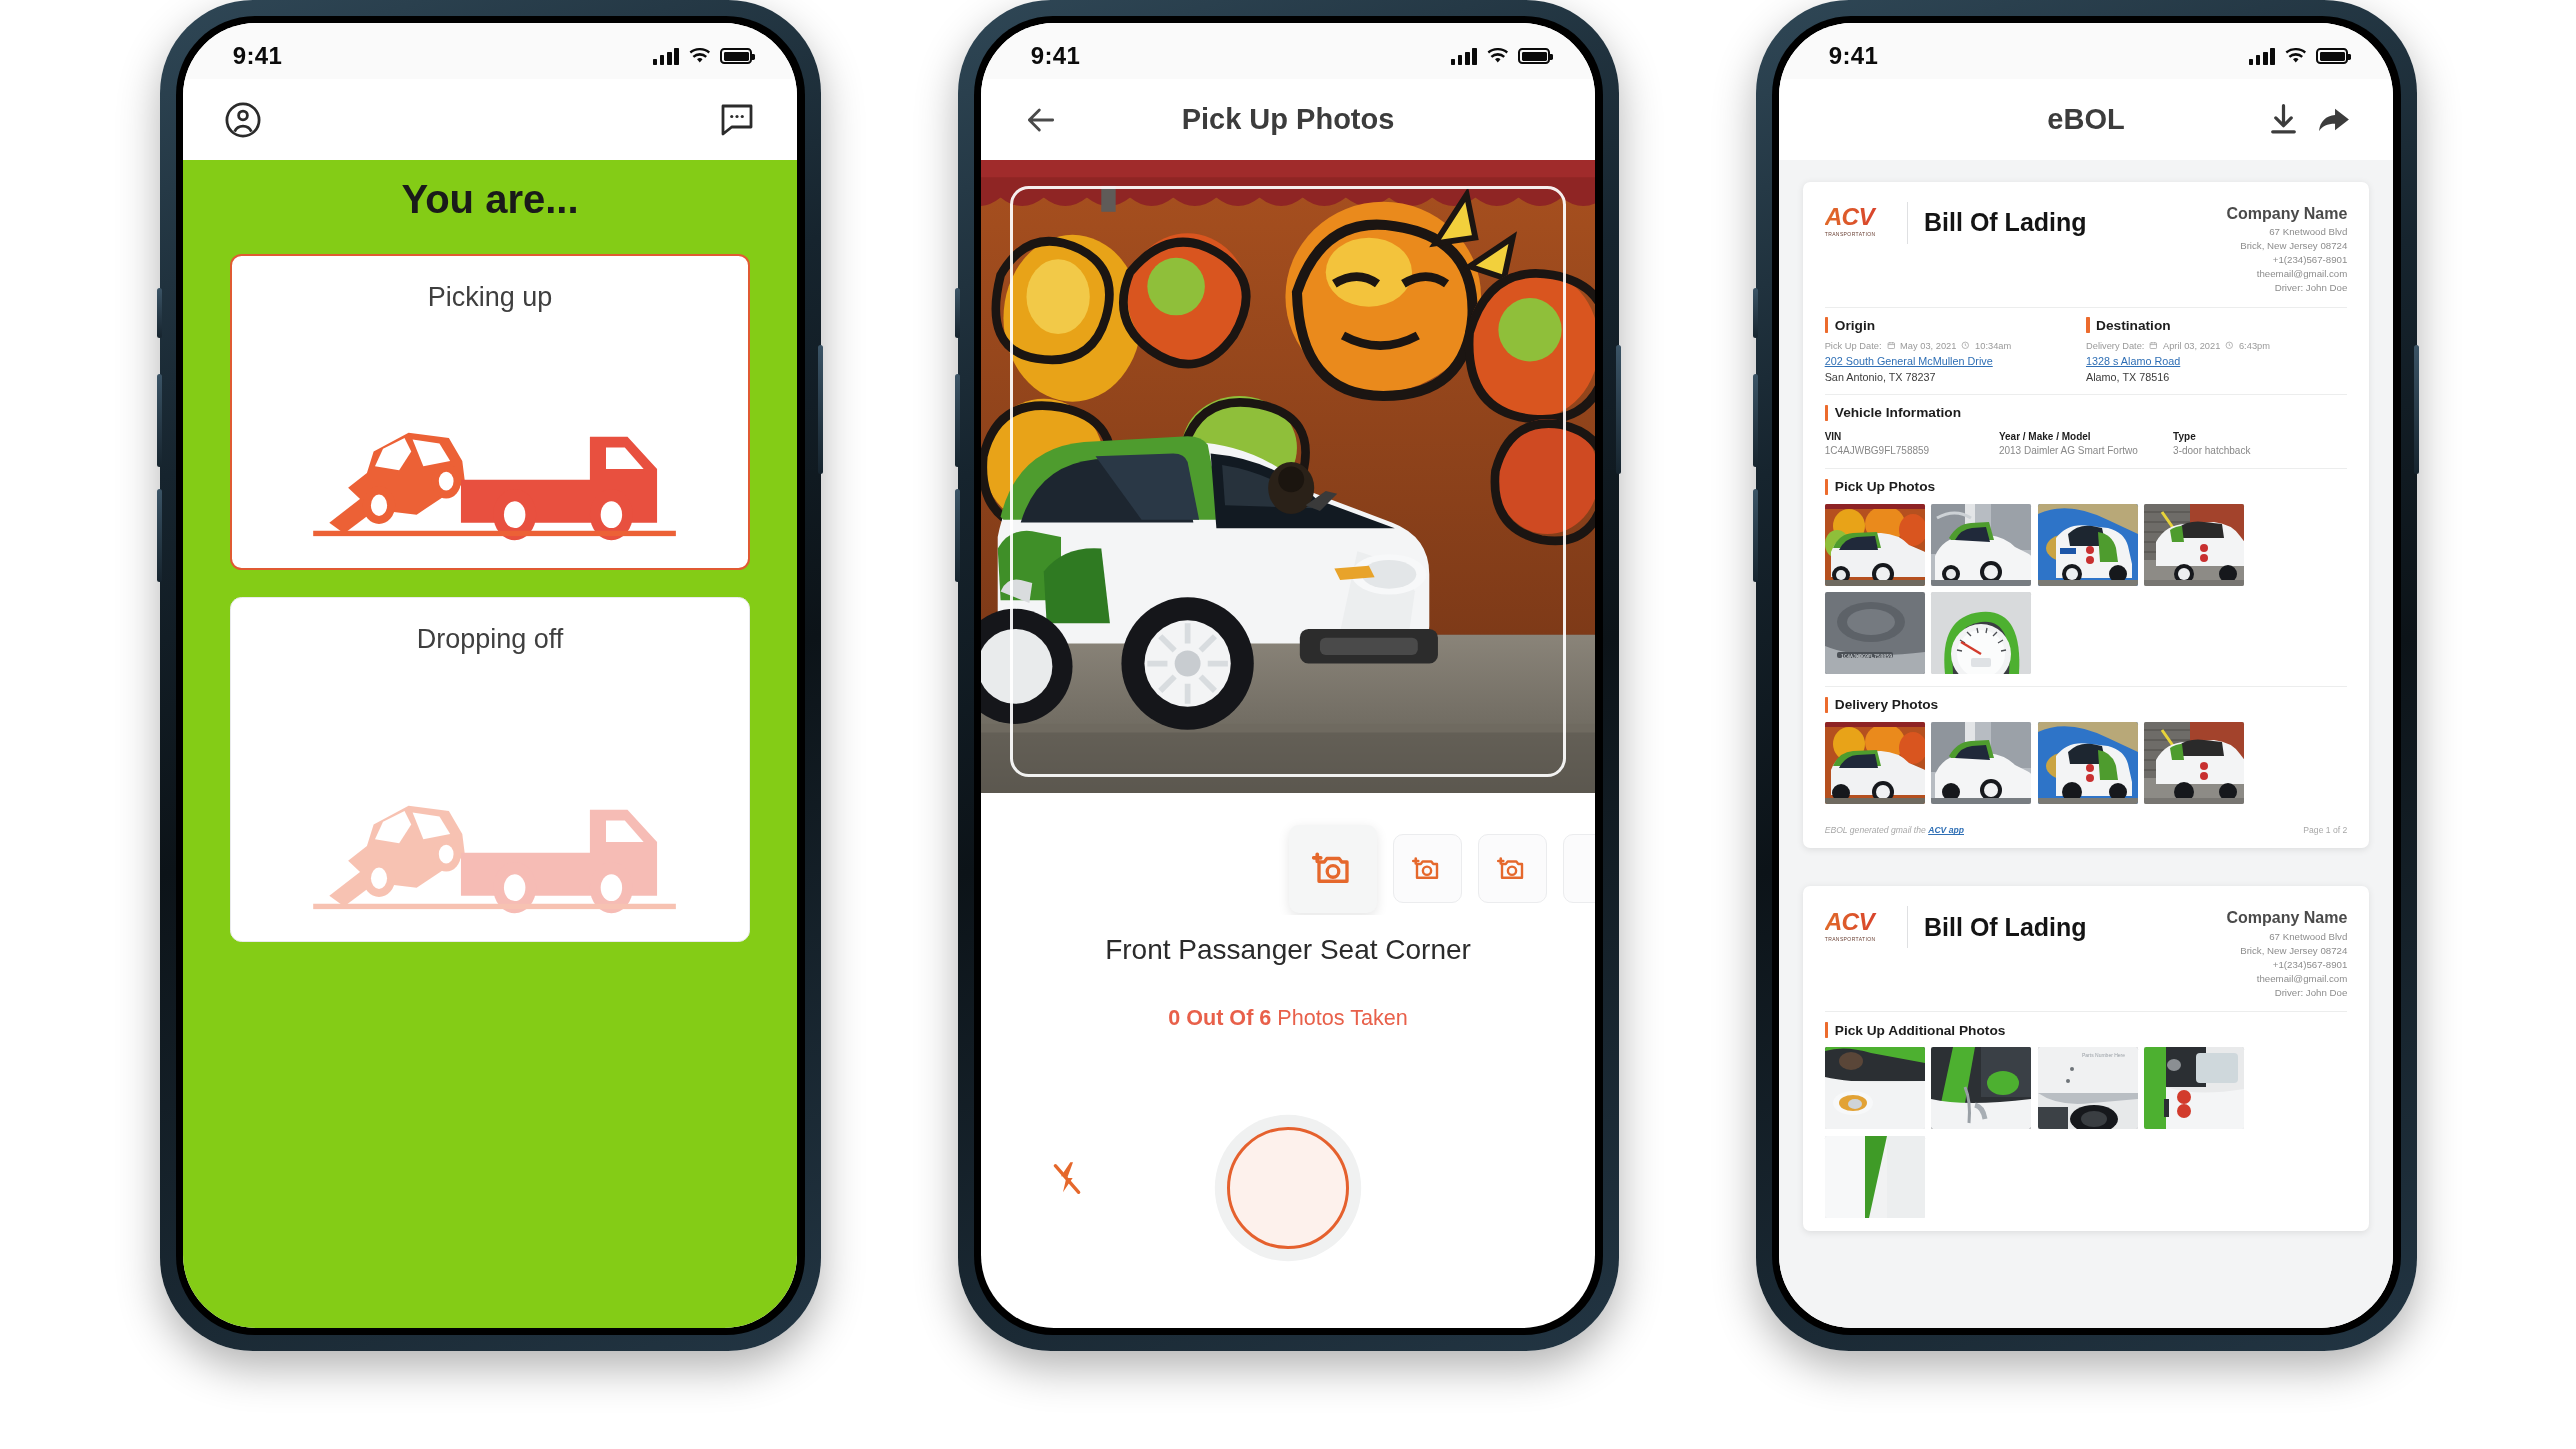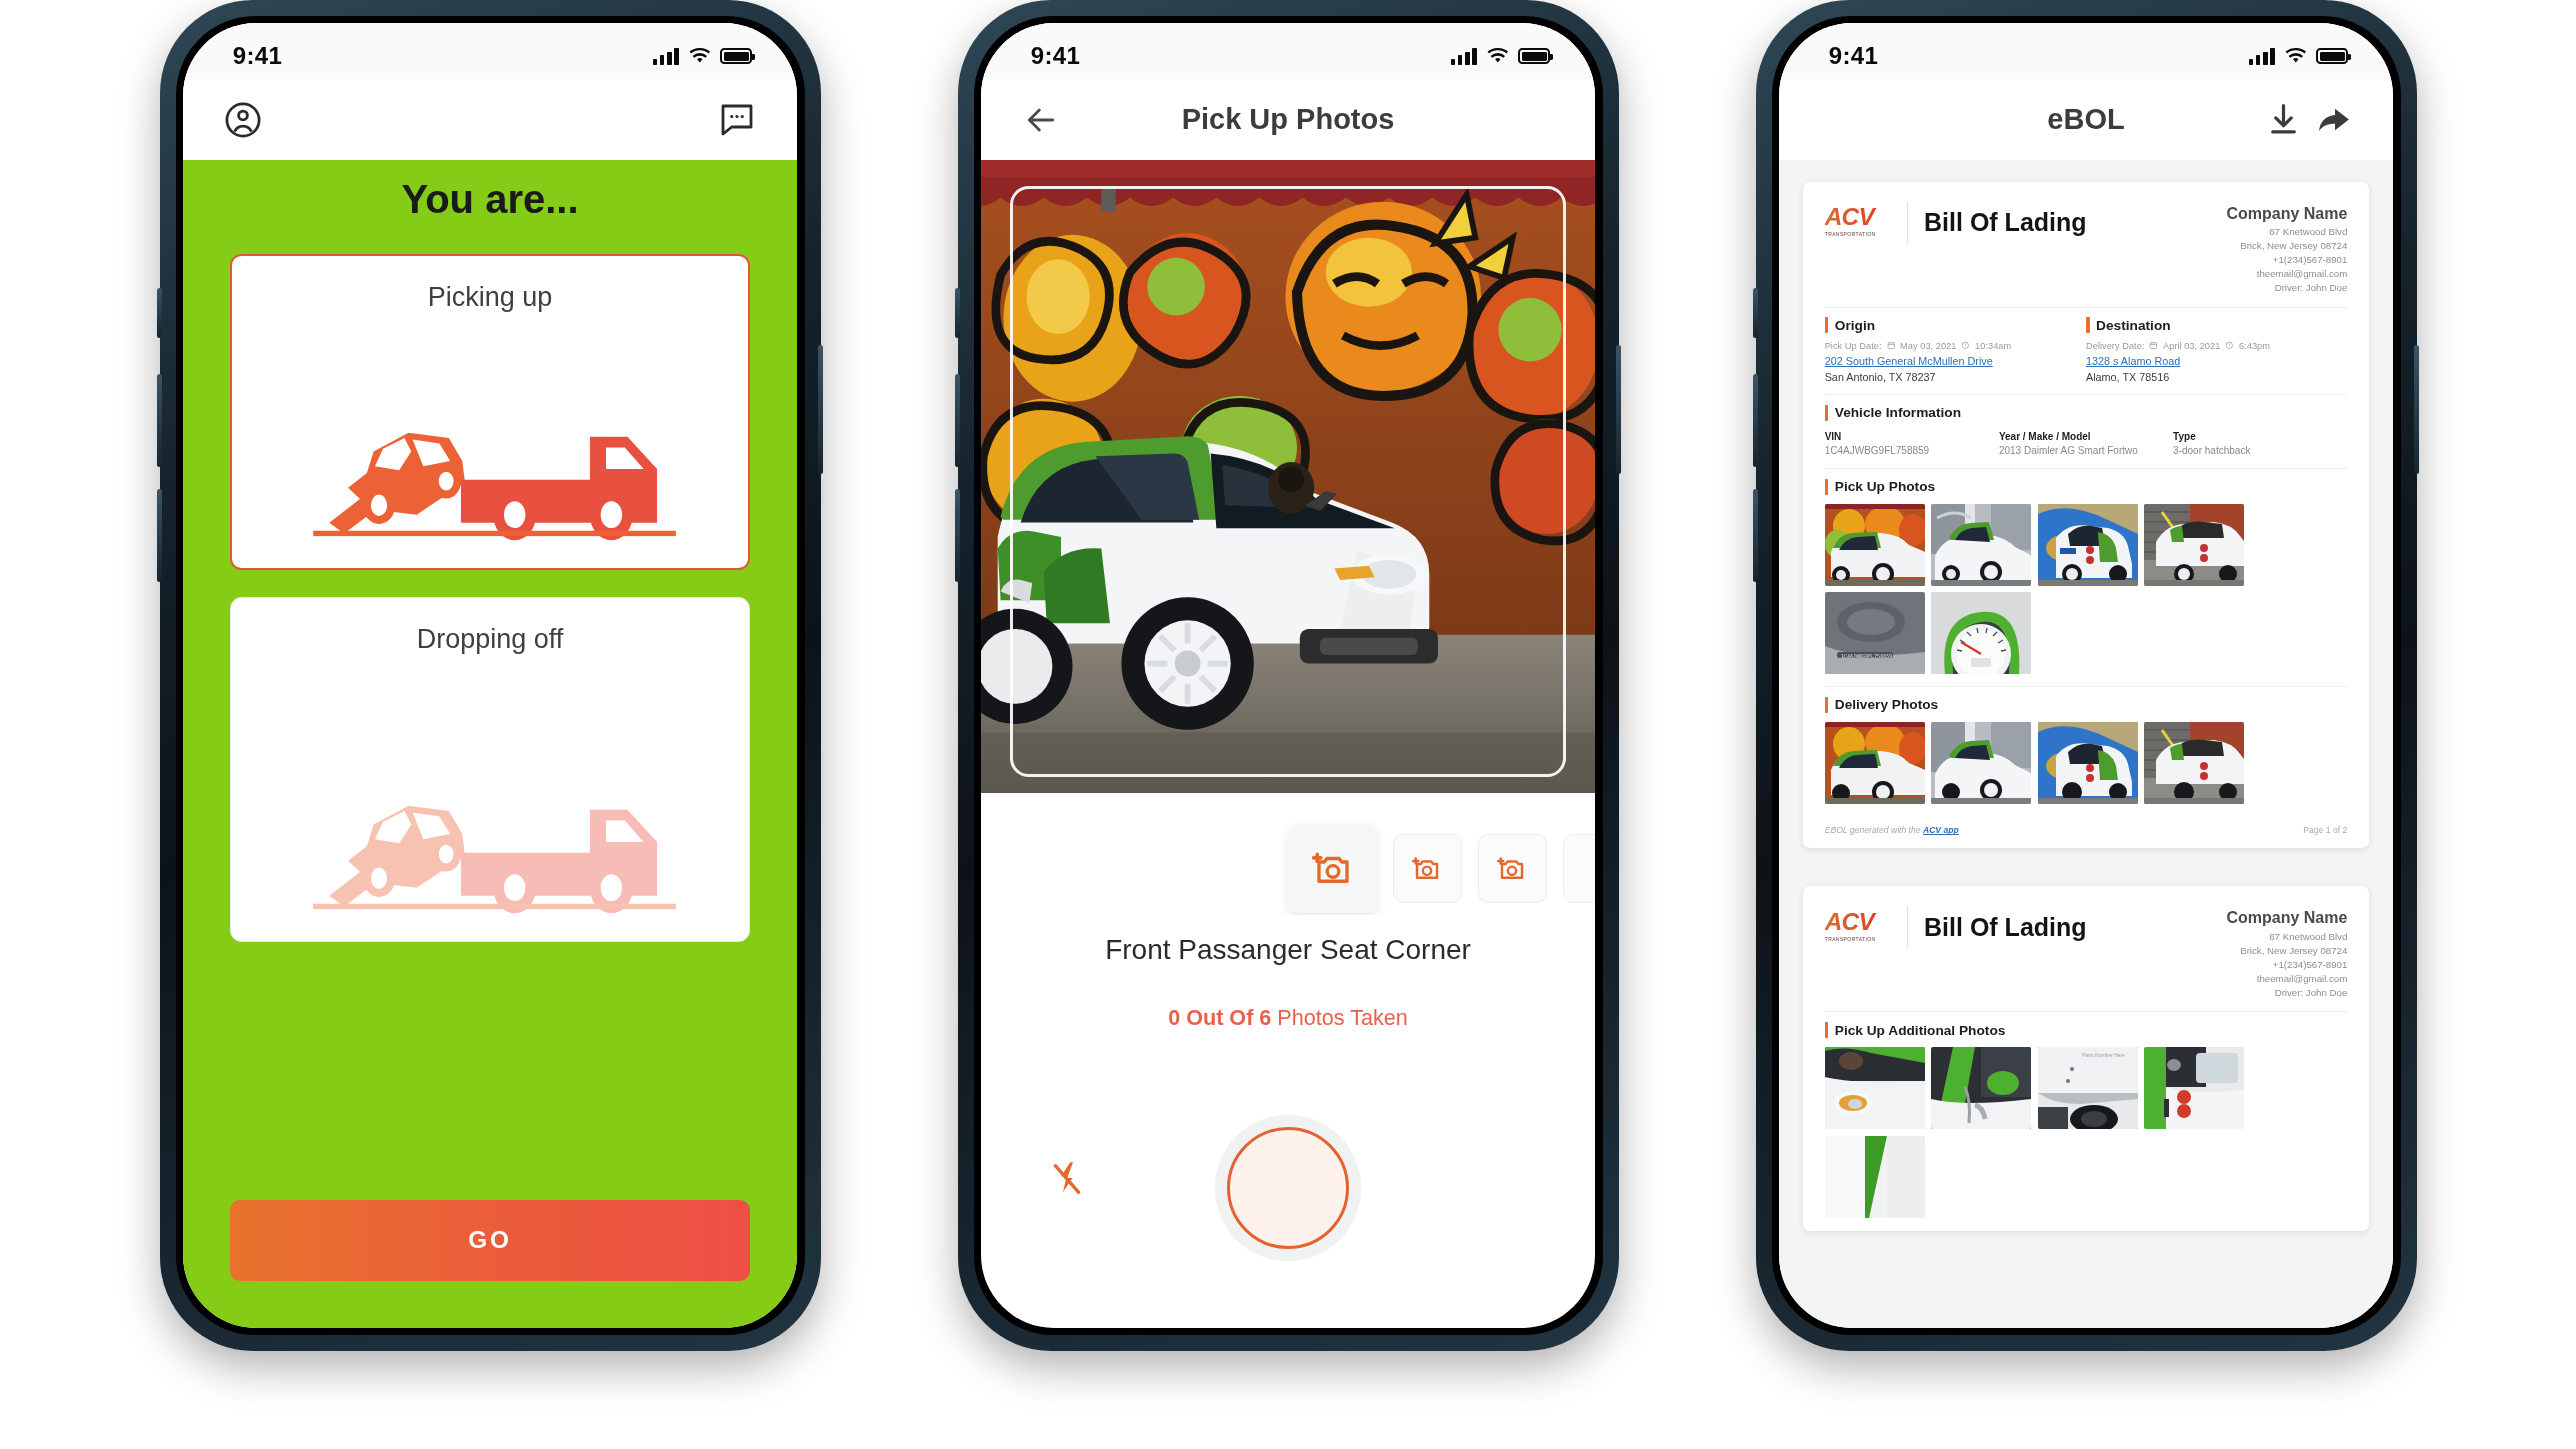--- a/index.html
+++ b/index.html
@@ -301,23 +301,20 @@
                   <ellipse cx="168" cy="98" rx="16" ry="19"></ellipse>
                   <ellipse cx="168" cy="98" rx="8" ry="10" fill="#fff"></ellipse>
                   <ellipse cx="240" cy="98" rx="16" ry="19"></ellipse>
                   <ellipse cx="240" cy="98" rx="8" ry="10" fill="#fff"></ellipse>
                 </g>
                 <rect x="18" y="110" width="270" height="4" fill="#ec6136"></rect>
               </svg>
             </div>
           </div>
 
-          <div class="go-wrap">
-            <button class="go-btn">GO</button>
-          </div>
         </div>
       </div>
     </div>
   </div>
 
   <div class="phone">
     <div class="btn-right"></div>
     <div class="btn-left-3"></div>
     <div class="bezel">
       <div class="screen">
@@ -771,21 +768,21 @@
                     <circle cx="40" cy="70" r="10" fill="#16181c"></circle>
                     <circle cx="84" cy="70" r="9" fill="#16181c"></circle>
                     <circle cx="60" cy="44" r="4" fill="#c83030"></circle>
                     <circle cx="60" cy="54" r="4" fill="#c83030"></circle>
                     <rect y="76" width="100" height="6" fill="#787672"></rect>
                   </svg>
                 </div>
             </div>
 
             <div class="doc-foot">
-              <div class="fl"><span>EBOL generated with the </span><a href="#">ACV app</a></div>
+              <div class="fl"><span>EBOL generated gmail the </span><a href="#">ACV app</a></div>
               <div class="fr">Page 1 of 2</div>
             </div>
           </div>
 
           <div class="doc">
             <div class="doc-head">
               <div class="logo-wrap">
                 <div class="acv">
                   <div class="txt">ACV</div>
                   <div class="sub">TRANSPORTATION</div>

